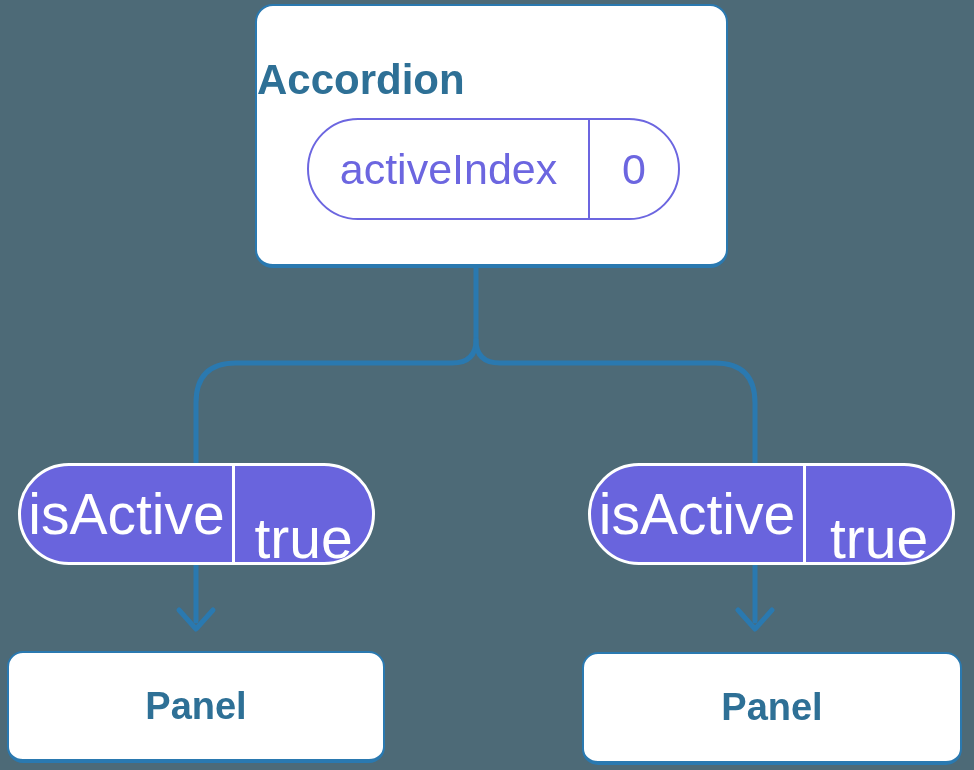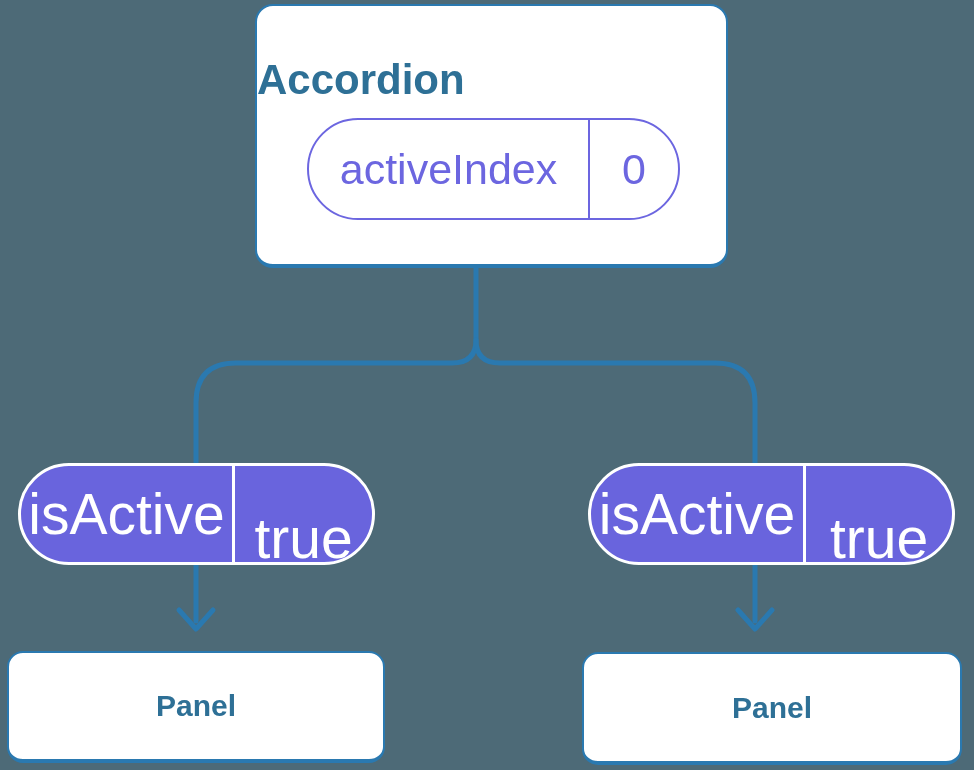--- a/index.html
+++ b/index.html
@@ -80,21 +80,21 @@
   }
   .prop-pill .pill-name{border-right:3px solid var(--pill-text-on-fill);}
   .prop-pill .pill-value{flex:1;margin-top:48px;}
   .prop-pill-left{left:18px;width:357px;}
   .prop-pill-left .pill-name{width:211px;}
   .prop-pill-right{left:588px;width:367px;}
   .prop-pill-right .pill-name{width:212px;}
   .panel-card{
     border-radius:16px;
     display:flex;align-items:center;justify-content:center;
-    font-size:30px;font-weight:600;
+    font-size:38px;font-weight:600;
     color:var(--heading-blue);
   }
   .panel-left{left:7px;top:651px;width:378px;height:112px;}
   .panel-right{left:582px;top:652px;width:380px;height:113px;}
 </style>
 </head>
 <body>
 
 <div class="canvas">
 

